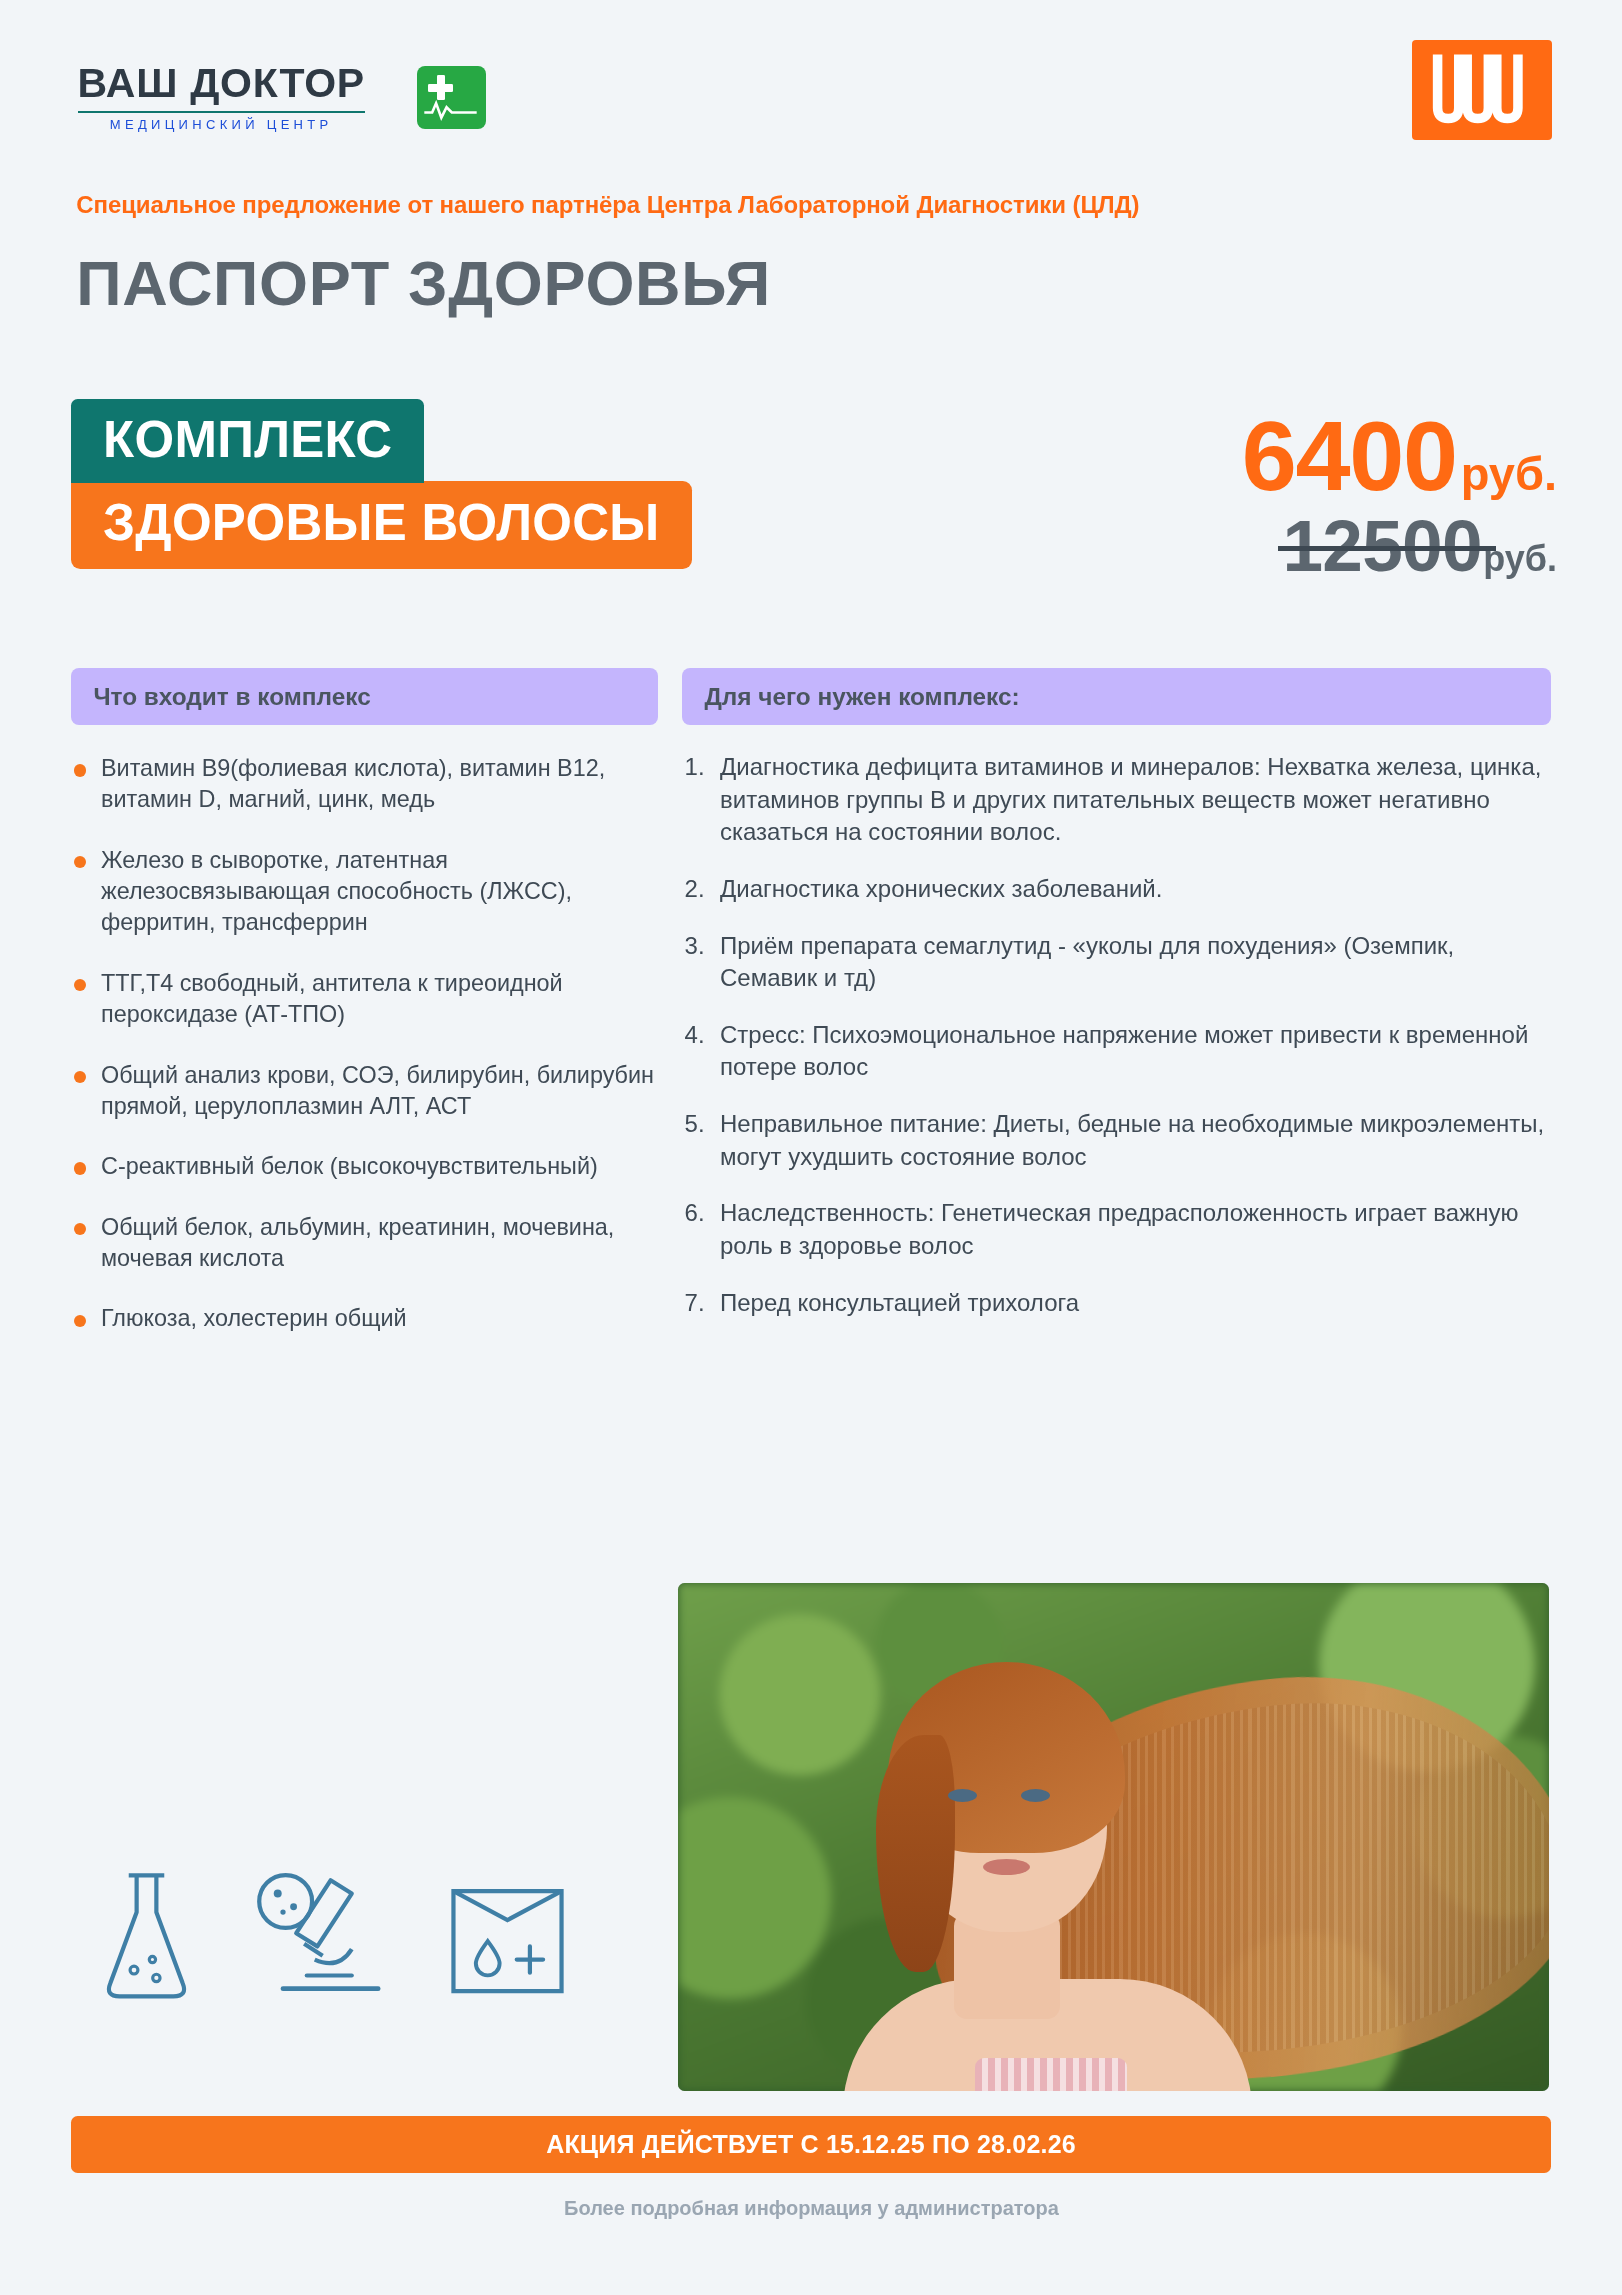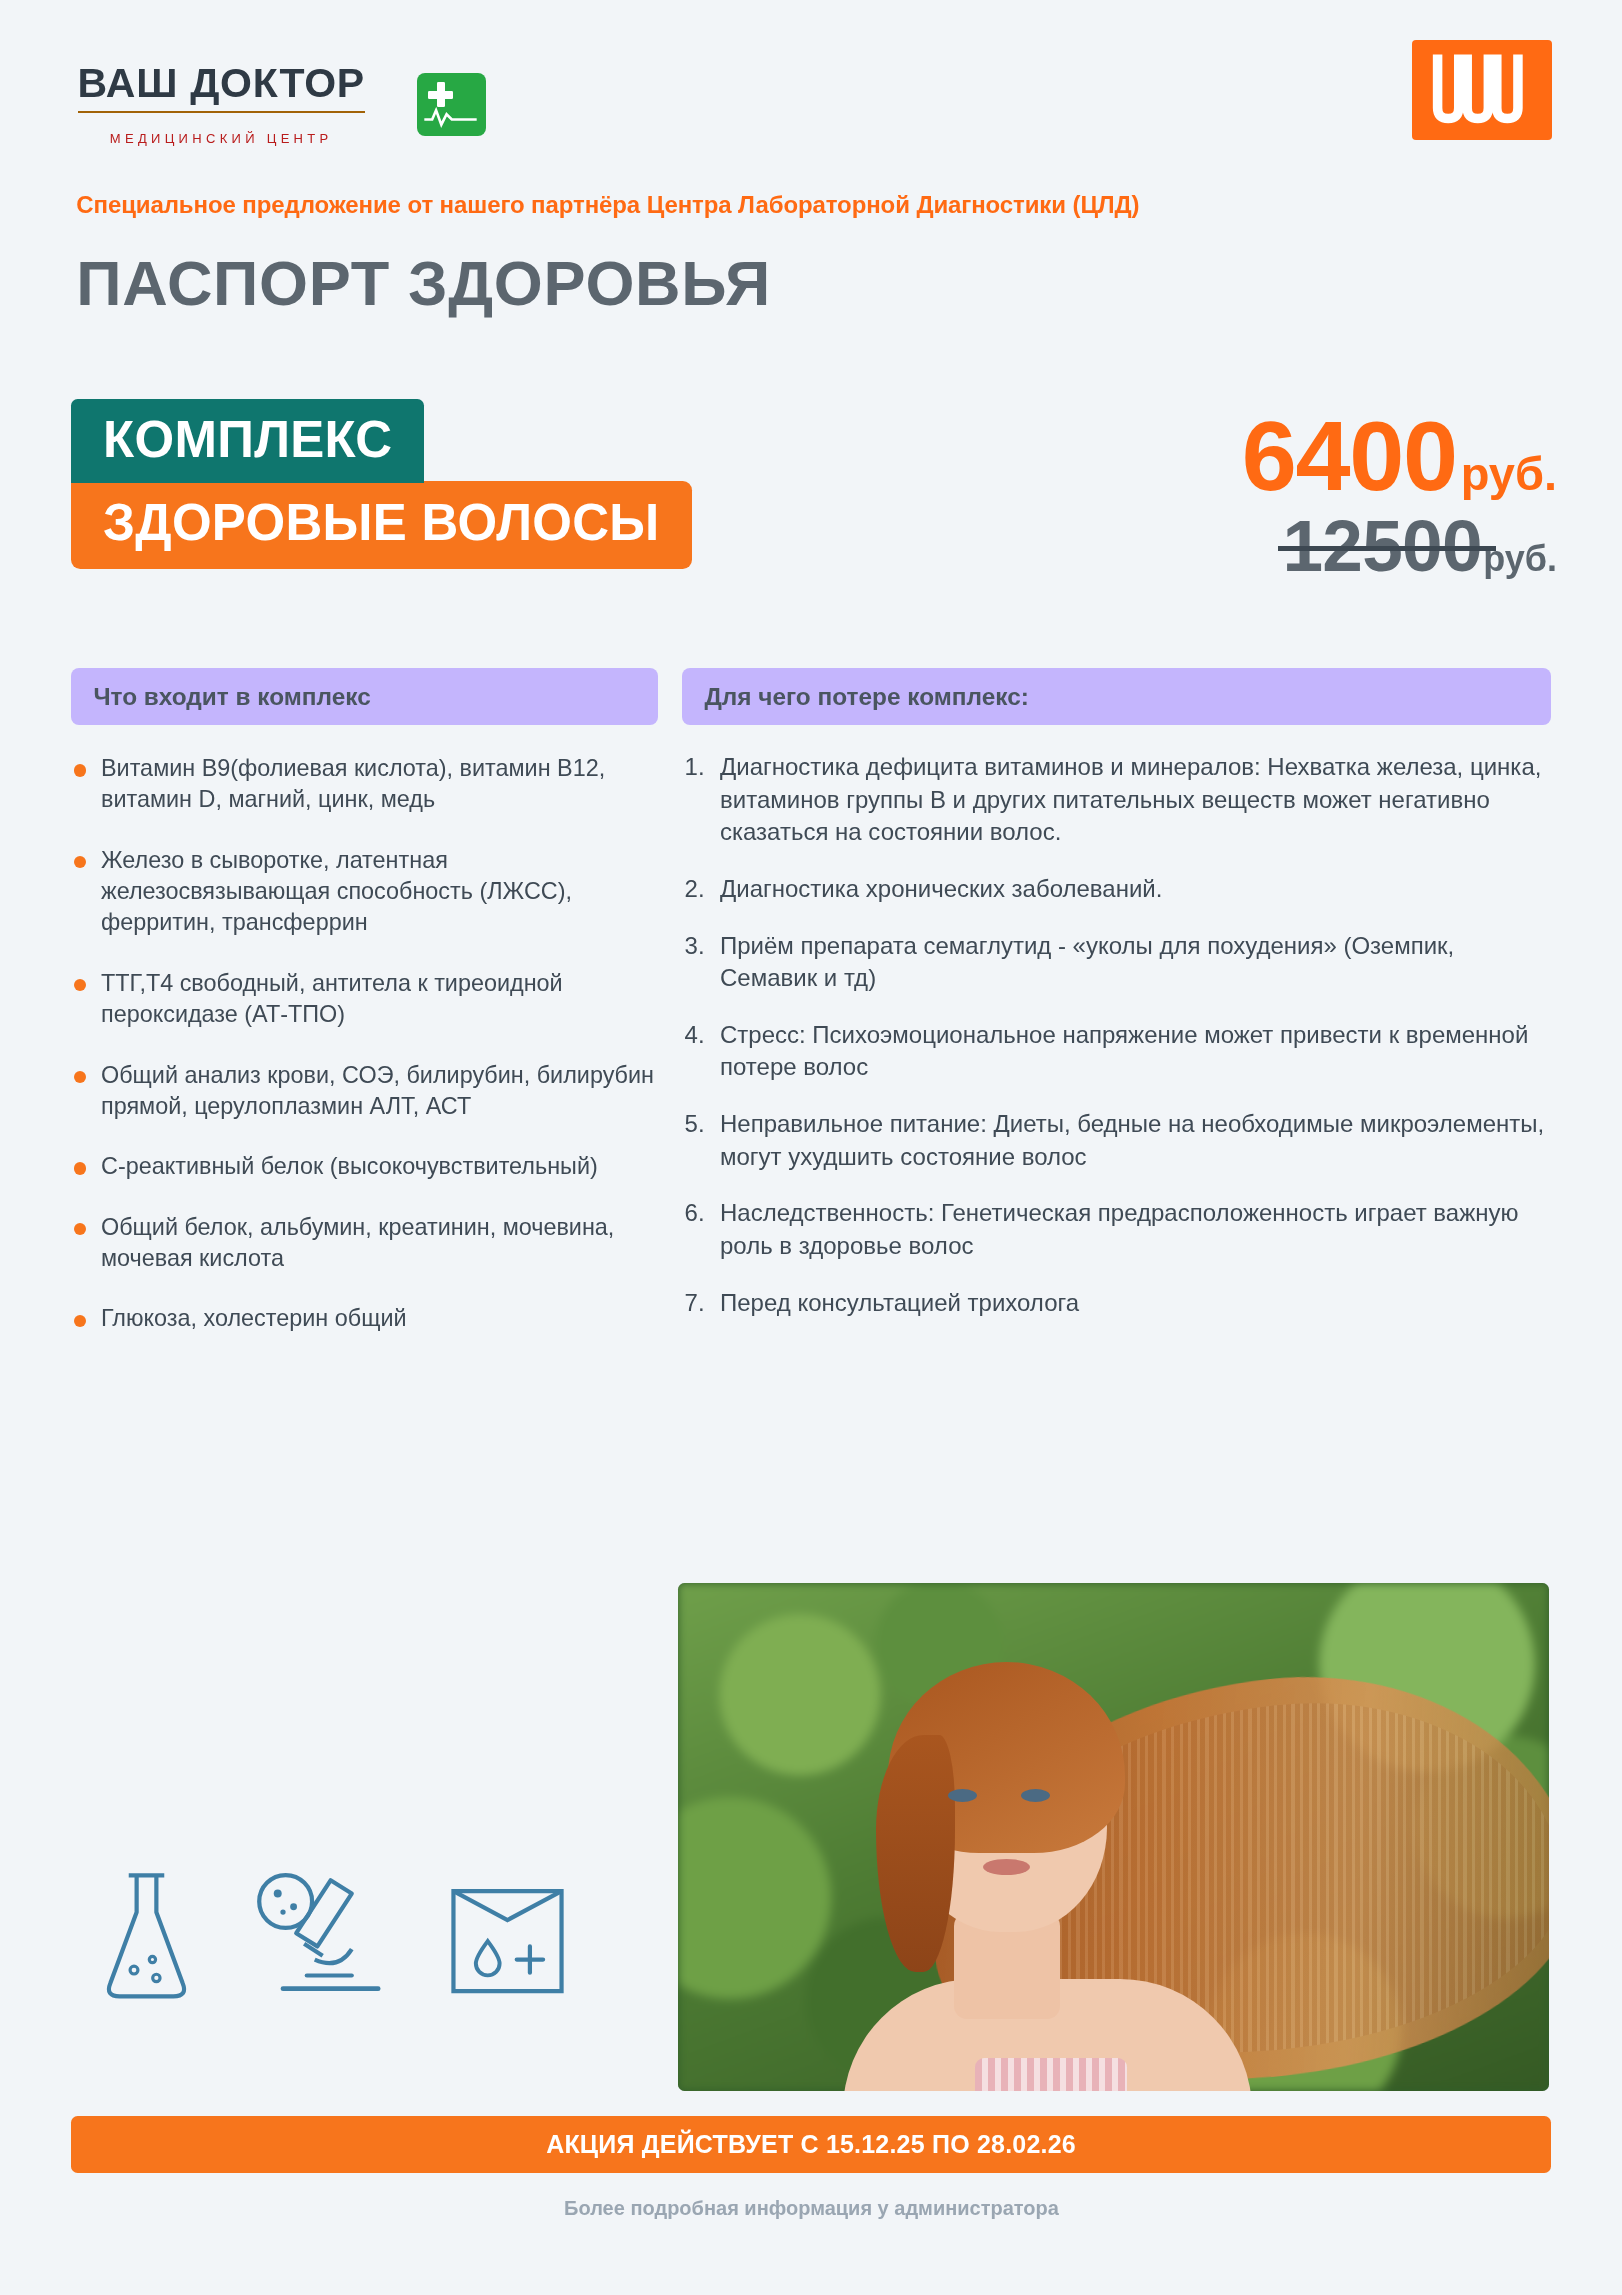--- a/index.html
+++ b/index.html
@@ -46,23 +46,23 @@
     font-weight: bold;
     letter-spacing: 0.7px;
     color: #2f3a45;
     line-height: 1;
     font-family: "Liberation Sans", sans-serif;
   }
   .logo-sub {
     margin-top: 6.6px;
     font-size: 13px;
     letter-spacing: 4.3px;
-    color: #b91c1c;
-    border-top: 2px solid #a16207;
-    padding-top: 18px;
+    color: #1d4ed8;
+    border-top: 2px solid #0f766e;
+    padding-top: 4px;
     width: 100%;
     text-align: center;
     box-sizing: border-box;
   }
   .logo-badge {
     width: 69px;
     height: 63px;
     background: #27a844;
     border-radius: 8px;
     margin-left: 12px;
@@ -497,21 +497,21 @@
         <li>Железо в сыворотке, латентная железосвязывающая способность (ЛЖСС), ферритин, трансферрин</li>
         <li>ТТГ,Т4 свободный, антитела к тиреоидной пероксидазе (АТ-ТПО)</li>
         <li>Общий анализ крови, СОЭ, билирубин, билирубин прямой, церулоплазмин АЛТ, АСТ</li>
         <li>С-реактивный белок (высокочувствительный)</li>
         <li>Общий белок, альбумин, креатинин, мочевина, мочевая кислота</li>
         <li>Глюкоза, холестерин общий</li>
       </ul>
     </div>
 
     <div class="col-right">
-      <div class="section-head">Для чего потере комплекс:</div>
+      <div class="section-head">Для чего нужен комплекс:</div>
       <ol class="num-list">
         <li>Диагностика дефицита витаминов и минералов: Нехватка железа, цинка, витаминов группы В и других питательных веществ может негативно сказаться на состоянии волос.</li>
         <li>Диагностика хронических заболеваний.</li>
         <li>Приём препарата семаглутид - «уколы для похудения» (Оземпик, Семавик и тд)</li>
         <li>Стресс: Психоэмоциональное напряжение может привести к временной потере волос</li>
         <li>Неправильное питание: Диеты, бедные на необходимые микроэлементы, могут ухудшить состояние волос</li>
         <li>Наследственность: Генетическая предрасположенность играет важную роль в здоровье волос</li>
         <li>Перед консультацией трихолога</li>
       </ol>
     </div>

